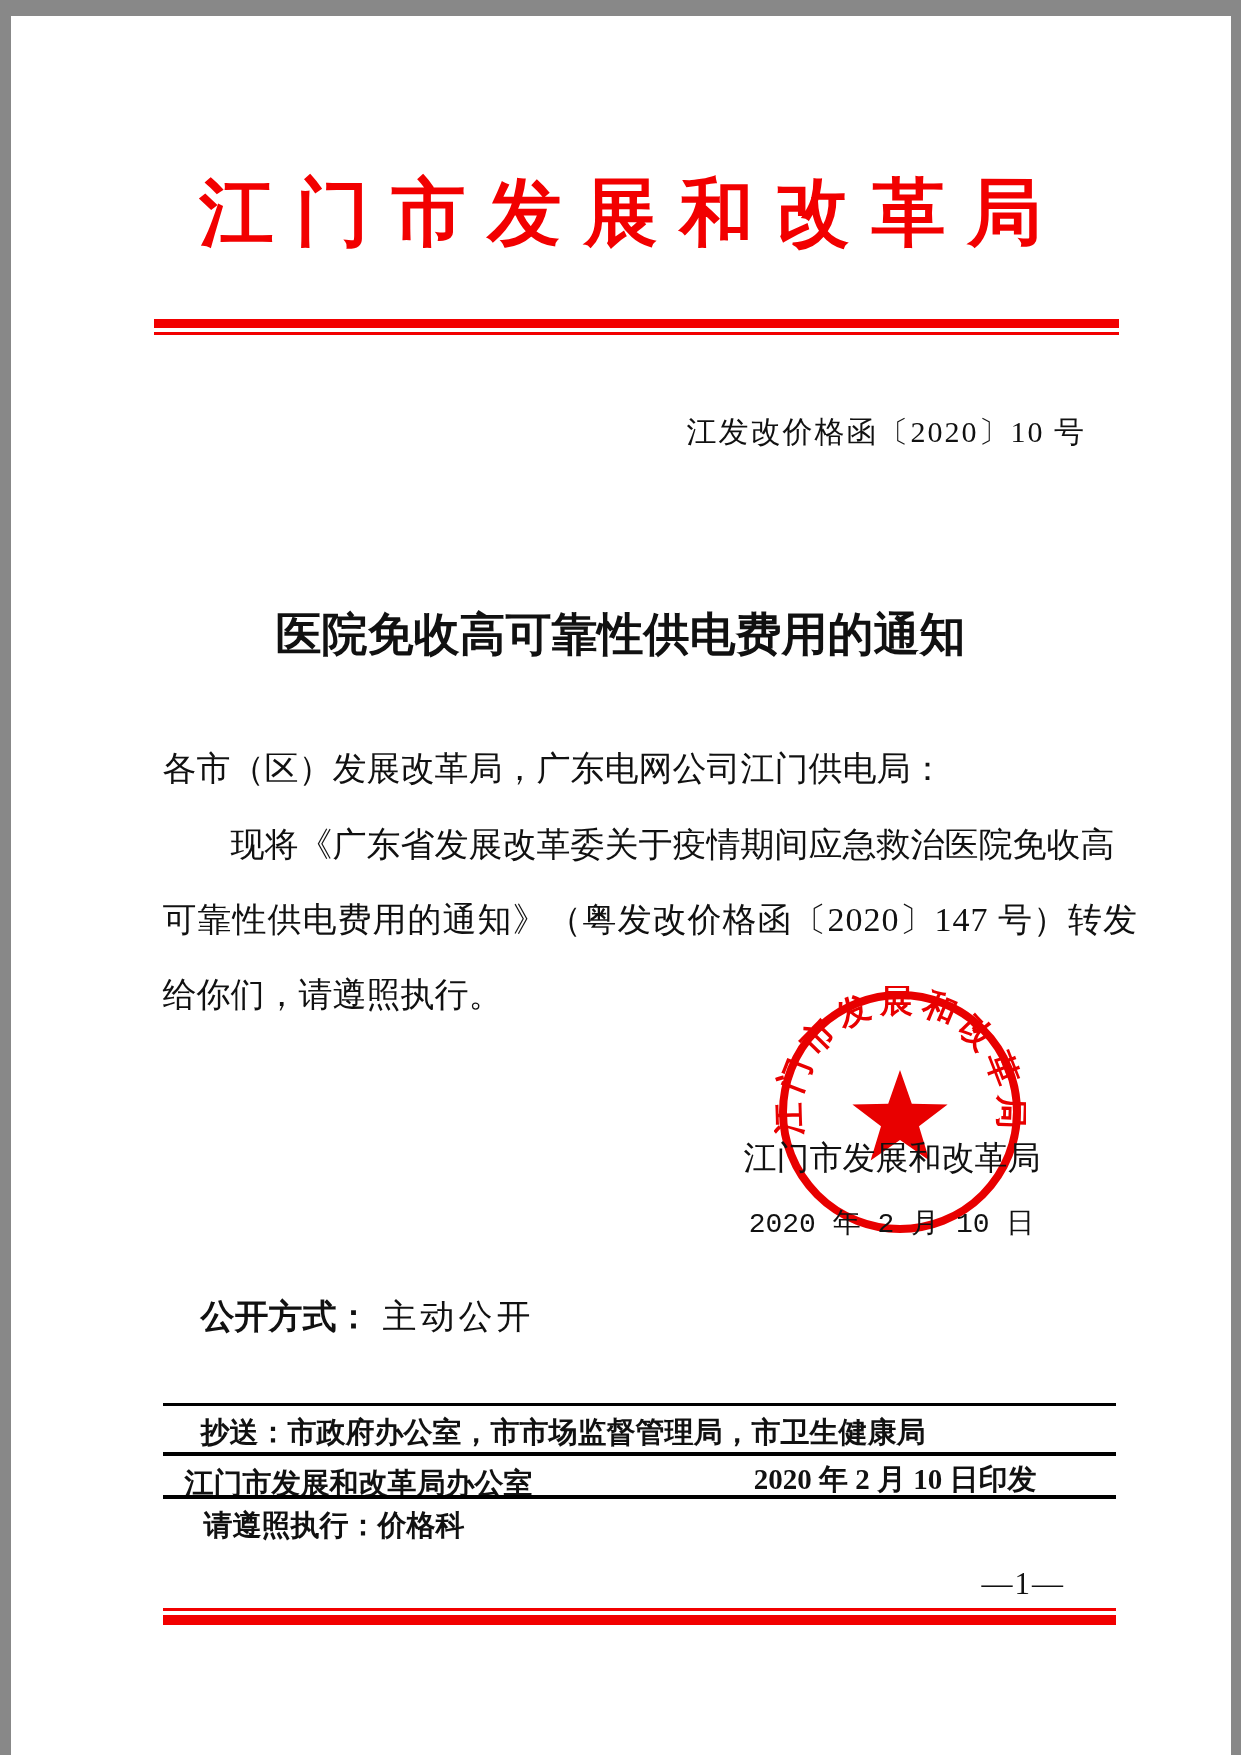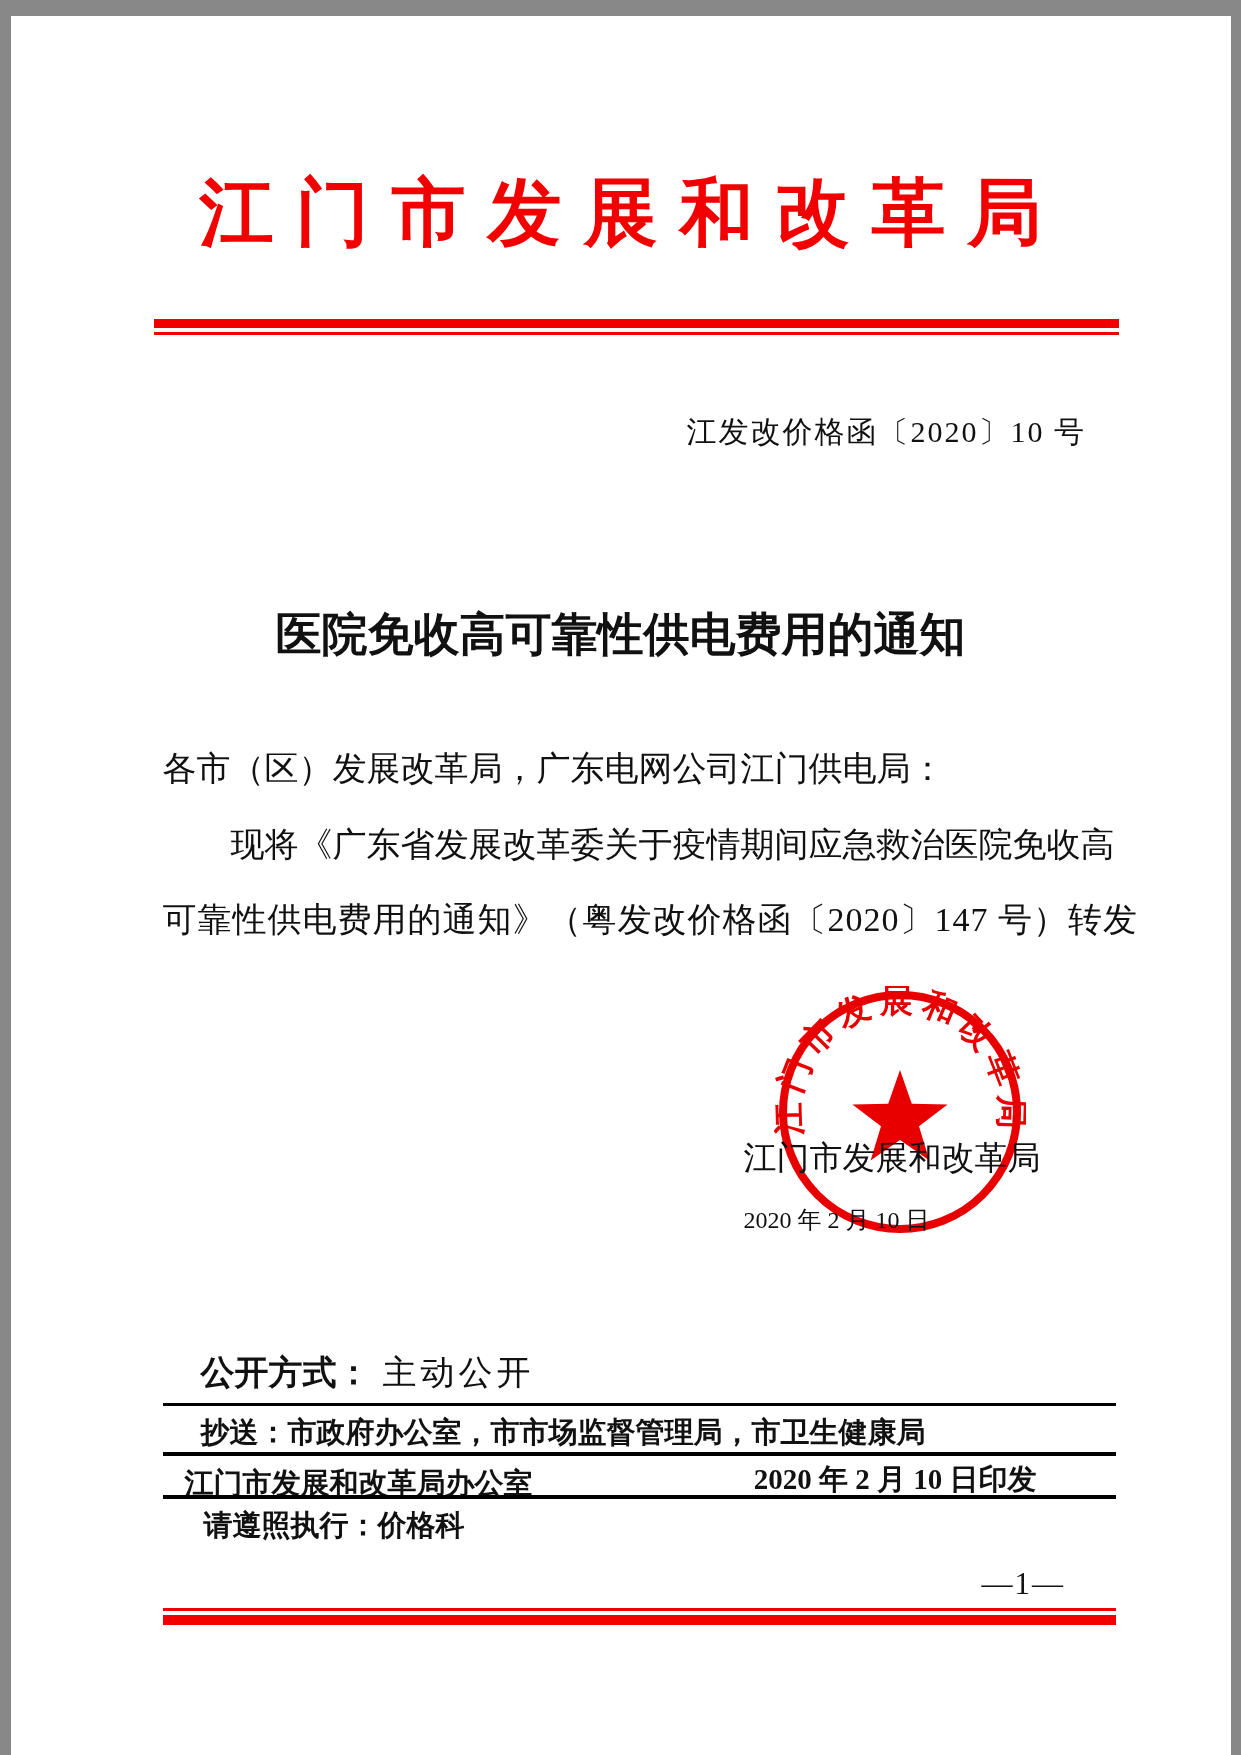--- a/index.html
+++ b/index.html
@@ -29,23 +29,23 @@
   .doc-title.l2 { top:588px; }
 
   .body-line { left:152px; width:940px; font-size:34px; white-space:nowrap; }
   .body-line.salutation { top:730px; }
   .body-line.p1 { top:806px; padding-left:68px; }
   .body-line.p2 { top:881px; letter-spacing:1px; }
   .body-line.p3 { top:956px; }
 
   .seal-box { left:763px; top:970px; width:252px; height:252px; z-index:1; }
   .signature { left:733px; top:1120px; width:300px; font-size:33px; z-index:3; white-space:nowrap; }
-  .sign-date { left:733px; top:1188px; width:296px; font-size:24px; z-index:3; white-space:nowrap; }
+  .sign-date { left:733px; top:1188px; width:296px; text-align:center; font-size:28px; z-index:3; white-space:nowrap;font-family:Liberation Mono, monospace; }
 
-  .publicity { left:190px; top:1334px; font-size:34px; white-space:nowrap; }
+  .publicity { left:190px; top:1278px; font-size:34px; white-space:nowrap; }
   .publicity .lbl { font-family:"Liberation Sans","DejaVu Sans",sans-serif; font-weight:bold; }
   .publicity .val { margin-left:12px; letter-spacing:4px; }
 
   .foot-rule1 { left:152px; width:953px; top:1387px; height:3px; }
   .foot-rule2 { left:152px; width:953px; top:1436px; height:4px; }
   .foot-rule3 { left:152px; width:953px; top:1479px; height:4px; }
   .foot-row { font-size:29px; font-weight:600; white-space:nowrap; }
   .foot-cc   { left:190px; top:1397px; }
   .foot-issuer { left:174px; top:1448px; }
   .foot-print  { top:1444px; right:194px; text-align:right; }
@@ -67,20 +67,21 @@
   <div class="abs rule rule-top-thick"></div>
   <div class="abs rule rule-top-thin"></div>
 
   <div class="abs doc-number">江发改价格函〔2020〕10 号</div>
 
   <div class="abs doc-title l2">医院免收高可靠性供电费用的通知</div>
 
   <div class="abs body-line salutation">各市（区）发展改革局，广东电网公司江门供电局：</div>
   <div class="abs body-line p1">现将《广东省发展改革委关于疫情期间应急救治医院免收高</div>
   <div class="abs body-line p2">可靠性供电费用的通知》（粤发改价格函〔2020〕147 号）转发</div>
+  <div class="abs body-line p3">给你们，请遵照执行。</div>
 
   <div class="abs seal-box">
     <svg width="252" height="252" viewBox="0 0 252 252">
       <circle cx="126" cy="126" r="117" fill="none" stroke="var(--seal-red,#e80000)" stroke-width="8"></circle>
       <polygon fill="var(--seal-red,#e80000)" points="126,84 137.8,117.8 173.6,118.5 145,140.2 155.4,174.5 126,154 96.6,174.5 107,140.2 78.4,118.5 114.2,117.8"></polygon>
       <defs>
         <path id="sealArc" d="M 32,160.2 A 100,100 0 1 1 220,160.2" fill="none"></path>
       </defs>
       <text font-size="33" fill="var(--seal-red,#e80000)" letter-spacing="7">
         <textPath href="#sealArc" startOffset="50%" text-anchor="middle">江门市发展和改革局</textPath>

